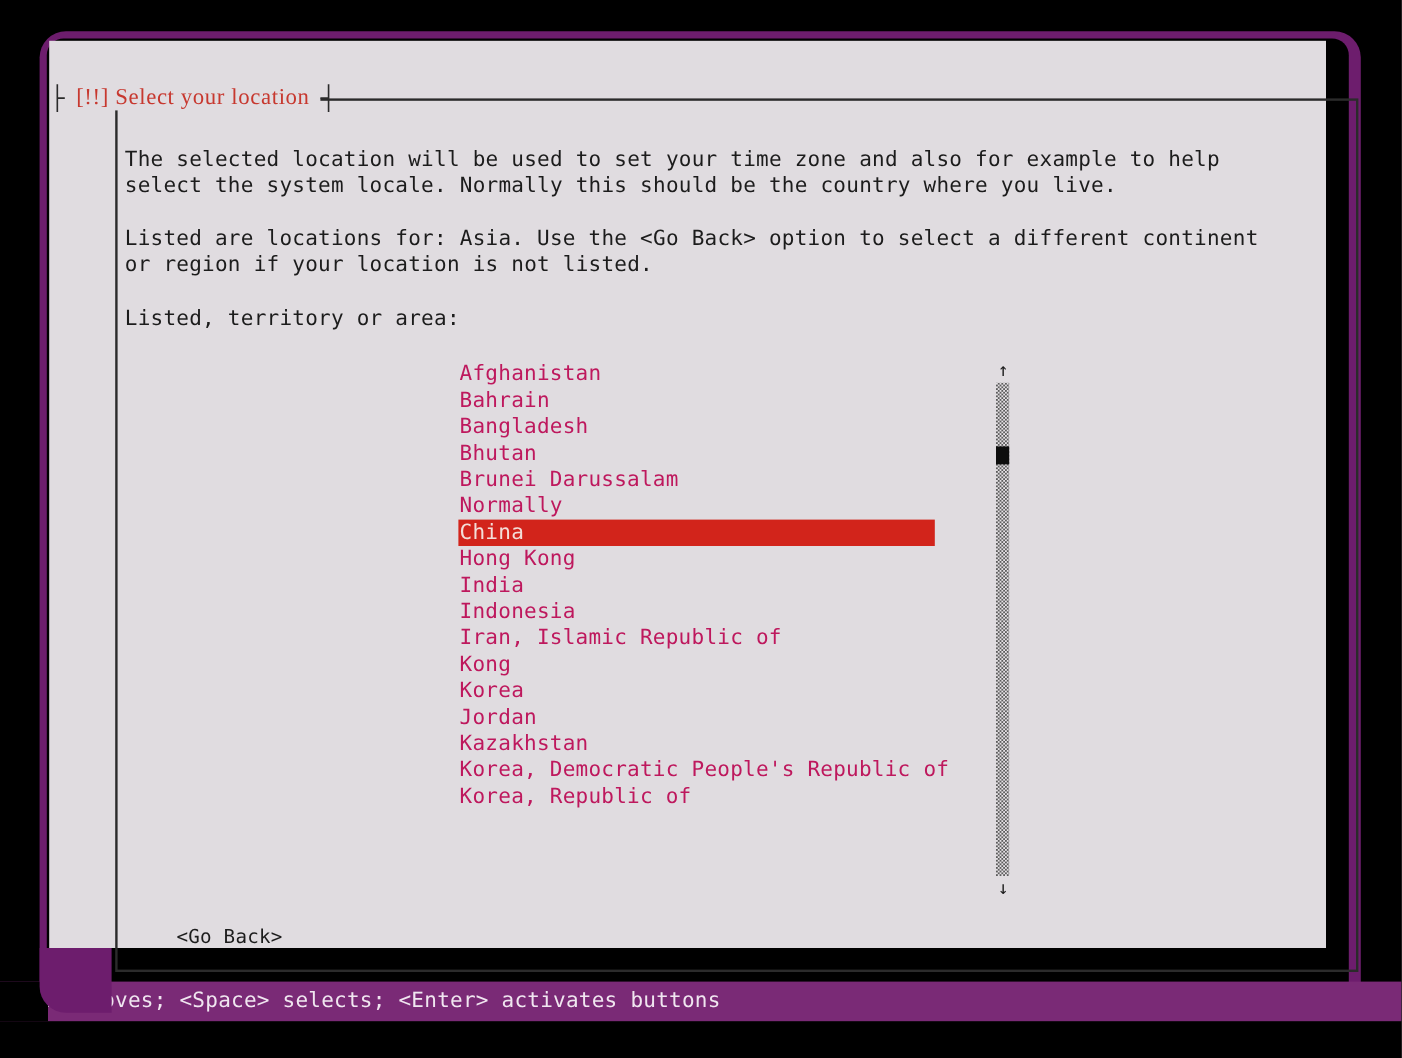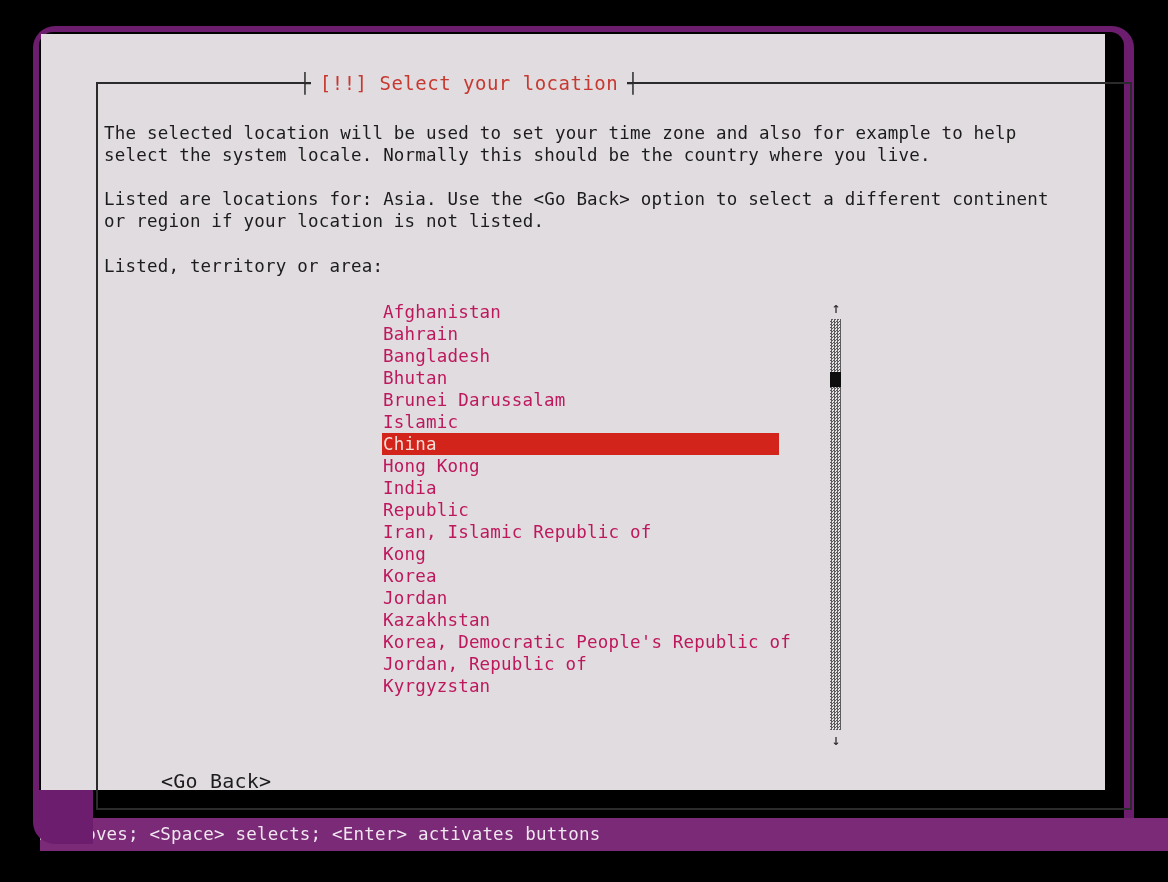--- a/index.html
+++ b/index.html
@@ -58,23 +58,24 @@
     box-sizing: border-box;
     pointer-events: none;
   }
 
   
   #title-wrap {
     position: absolute;
     left: 0;
     top: 38px;
     width: 856px;
-    text-align: center;
+    text-align: left;
     line-height: 20px;
     white-space: nowrap;
+    font-family: Liberation Serif, serif;
   }
   #title-wrap .tick {
     color: #2b2b2b;
     font-size: 19px;
     vertical-align: middle;
   }
   #dialog-title {
     color: #c7382f;
     font-size: 19px;
     letter-spacing: 0.5px;
@@ -156,23 +157,23 @@
     left: 5px;
     top: 72px;
     width: 11px;
     height: 15px;
     background: #0d0d0d;
   }
 
   
   #go-back-button {
     position: absolute;
-    left: 120px;
+    left: 106px;
     top: 736px;
-    font-size: 20px;
+    font-size: 16px;
     line-height: 22px;
     color: #1c1c1c;
     white-space: pre;
     letter-spacing: 0.2px;
   }
 
   
   #status-bar {
     position: absolute;
     left: 0;
@@ -230,33 +231,32 @@
   <div class="para" id="para-2">Listed are locations for: Asia. Use the &lt;Go Back&gt; option to select a different continent
 or region if your location is not listed.</div>
   <div class="para" id="list-label">Listed, territory or area:</div>
 
   <div id="country-list">
     <div class="country-row">Afghanistan</div>
     <div class="country-row">Bahrain</div>
     <div class="country-row">Bangladesh</div>
     <div class="country-row">Bhutan</div>
     <div class="country-row">Brunei Darussalam</div>
-    <div class="country-row">Islamic</div>
+    <div class="country-row">Normally</div>
     <div class="country-row selected">China</div>
     <div class="country-row">Hong Kong</div>
     <div class="country-row">India</div>
-    <div class="country-row">Republic</div>
+    <div class="country-row">Indonesia</div>
     <div class="country-row">Iran, Islamic Republic of</div>
     <div class="country-row">Kong</div>
     <div class="country-row">Korea</div>
     <div class="country-row">Jordan</div>
     <div class="country-row">Kazakhstan</div>
     <div class="country-row">Korea, Democratic People's Republic of</div>
-    <div class="country-row">Jordan, Republic of</div>
-    <div class="country-row">Kyrgyzstan</div>
+    <div class="country-row">Korea, Republic of</div>
   </div>
 
   <div id="scrollbar">
     <div id="scroll-arrow-up">↑</div>
     <div id="scroll-track"></div>
     <div id="scroll-thumb"></div>
     <div id="scroll-arrow-down">↓</div>
   </div>
 
   <div id="go-back-button">&lt;Go Back&gt;</div>

